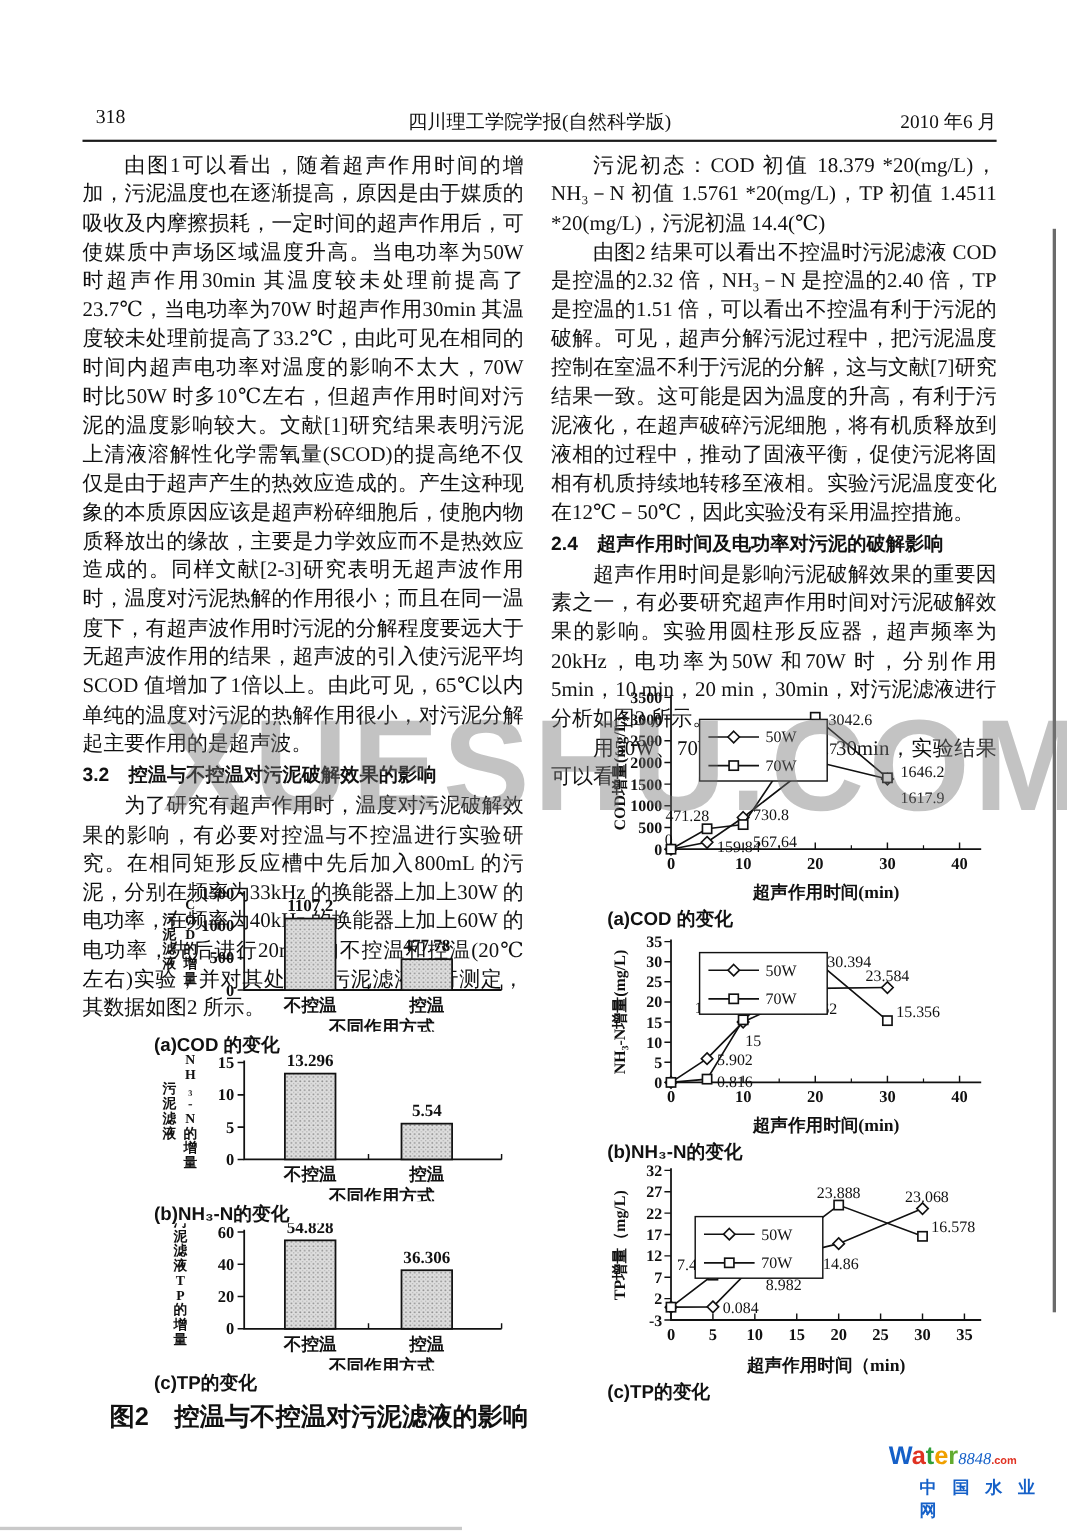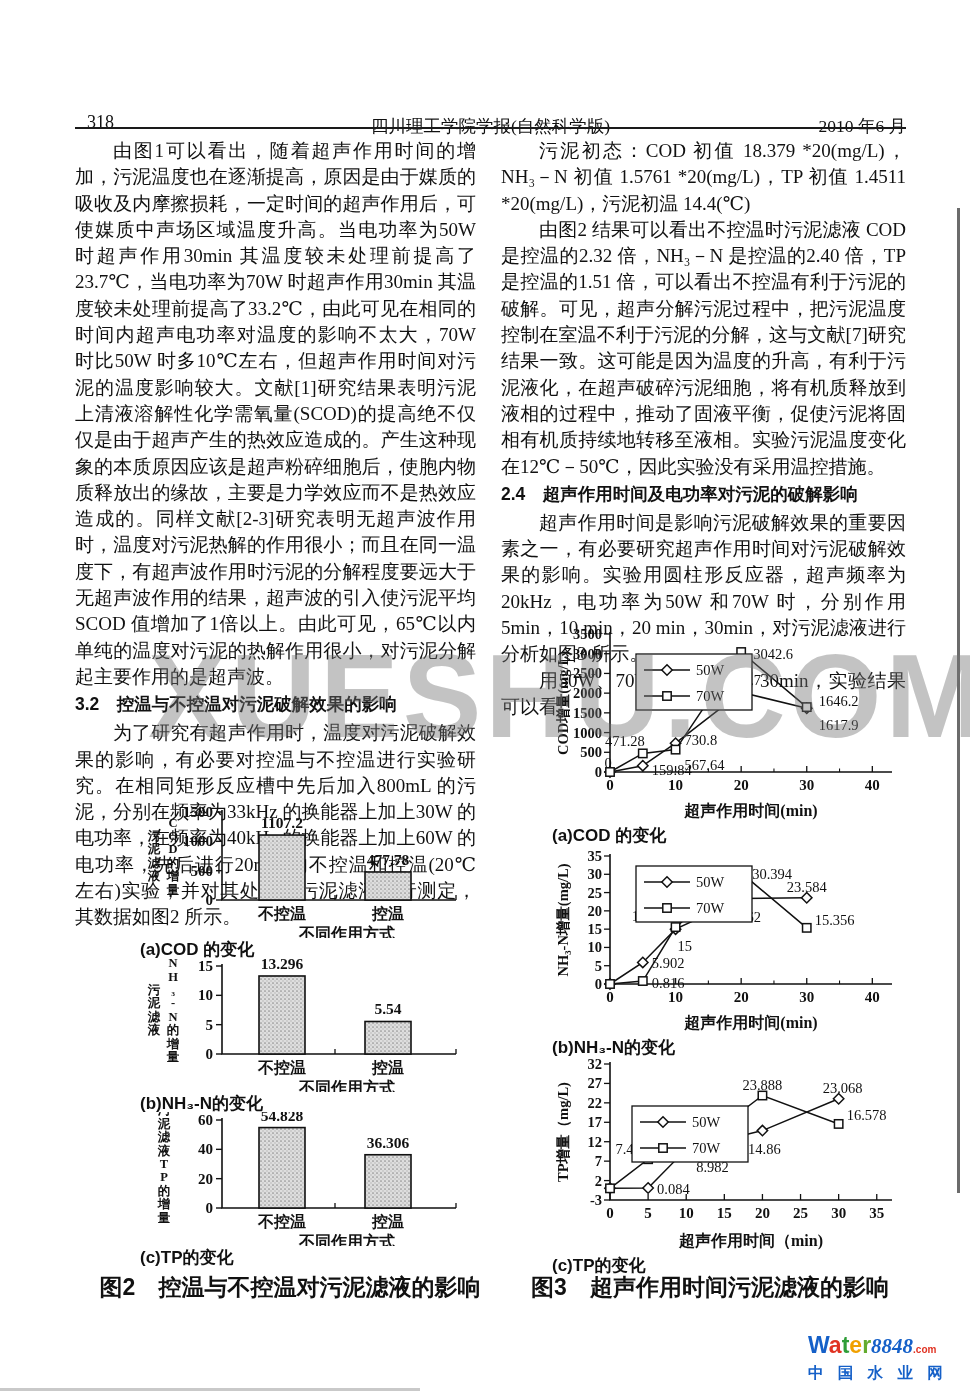--- a/index.html
+++ b/index.html
@@ -1,19 +1,19 @@
 <!DOCTYPE html>
 <html><head>
 <meta charset="utf-8">
 <style>
   html,body{margin:0;padding:0;background:#ffffff;}
   .page{position:relative;width:970px;height:1392px;background:#fff;overflow:hidden;
         font-family:"Liberation Serif","DejaVu Serif",serif;color:#111;}
   
-  .hdr{position:absolute;left:75px;top:112px;width:831px;height:30px;font-size:17.5px;}
+  .hdr{position:absolute;left:75px;top:96px;width:831px;height:30px;font-size:17.5px;}
   .hdr .pgnum{position:absolute;left:12px;top:0;font-size:18px;}
   .hdr .jt{position:absolute;left:0;right:0;top:2px;text-align:center;}
   .hdr .dt{position:absolute;right:0;top:2px;}
   .hdr-rule{position:absolute;left:75px;top:127px;width:831px;height:2px;background:#1a1a1a;}
   
   .colL{position:absolute;left:75px;top:138px;width:401px;}
   .colR{position:absolute;left:501px;top:138px;width:405px;}
   p.body{margin:0;font-size:19px;line-height:26.3px;text-align:justify;text-justify:inter-character;text-indent:2em;}
   .h3{margin:0;padding:2px 0 3px 0;font-family:"Liberation Sans","DejaVu Sans",sans-serif;
       font-weight:bold;font-size:17.5px;line-height:25px;}
@@ -25,24 +25,24 @@
   .figmain-caption{position:absolute;font-family:"Liberation Sans","DejaVu Sans",sans-serif;
       font-weight:bold;font-size:23px;width:420px;text-align:center;}
   svg text{font-family:"Liberation Serif","DejaVu Serif",serif;fill:#111;}
   
   .wm{position:absolute;left:148px;top:628px;width:820px;font-family:Liberation Sans, sans-serif;
       font-size:118px;font-weight:bold;letter-spacing:4px;color:#737373;opacity:.42;
       white-space:nowrap;pointer-events:none;z-index:5;}
   
   .logo{position:absolute;right:12px;bottom:8px;width:150px;text-align:left;z-index:6;}
   .logo .word{font-family:"Liberation Sans","DejaVu Sans",sans-serif;font-weight:bold;font-size:23px;line-height:24px;}
-  .logo .num{font-family:"Liberation Serif","DejaVu Serif",serif;font-style:italic;font-weight:bold;font-size:21px;}
+  .logo .num{font-family:"Liberation Serif","DejaVu Serif",serif;font-style:italic;font-weight:normal;font-size:15px;}
   .logo .tld{font-size:10px;font-weight:bold;}
   .logo .sub{font-family:"Liberation Sans","DejaVu Sans",sans-serif;font-weight:bold;font-size:15.5px;
-      letter-spacing:5px;margin-top:1px;}
+      letter-spacing:5px;margin-top:1px;margin-left:28px;}
   
   .scan-right{position:absolute;left:957px;top:208px;width:3px;height:985px;background:#3a3a3a;opacity:.75;}
   .scan-bottom{position:absolute;left:0;top:1388px;width:420px;height:3px;background:#c9c9c9;}
 </style>
 </head>
 <body>
 
 <div class="page">
 
   <div class="hdr">
@@ -366,21 +366,20 @@
           <text x="140" y="69" font-size="14.5" text-anchor="start">50W</text>
           <line x1="88" y1="90" x2="134" y2="90" stroke="#111" stroke-width="1.5"></line>
           <rect x="106.8" y="85.8" width="8.4" height="8.4" fill="#fff" stroke="#111" stroke-width="1.5"></rect>
           <text x="140" y="95" font-size="14.5" text-anchor="start">70W</text>
           <text x="16" y="74" font-size="14.5" text-anchor="middle" font-weight="bold" transform="rotate(-90 16 74)">TP增量（mg/L)</text>
           <text x="199" y="188" font-size="16" text-anchor="middle" font-weight="bold">超声作用时间（min)</text>
         </svg>
       </div>
     <div class="chart-caption" style="width:352px;">(c)TP的变化</div>
   </div>
-  <div class="figmain-caption" style="left:500px;top:1272px;">图3　超声作用时间污泥滤液的影响</div>
 
   <div class="wm">XUESHU.COM</div>
 
   <div class="logo">
     <div class="word">
       <span id="logo-letters"><span style="color: rgb(21, 96, 200);">W</span><span style="color: rgb(224, 50, 34);">a</span><span style="color: rgb(47, 158, 56);">t</span><span style="color: rgb(240, 160, 0);">e</span><span style="color: rgb(99, 171, 46);">r</span></span><span class="num" id="logo-num" style="color: rgb(21, 96, 200);">8848</span><span class="tld" id="logo-tld" style="color: rgb(224, 50, 34);">.com</span>
     </div>
     <div class="sub" id="logo-sub" style="color: rgb(21, 96, 200);">中 国 水 业 网</div>
   </div>
 

